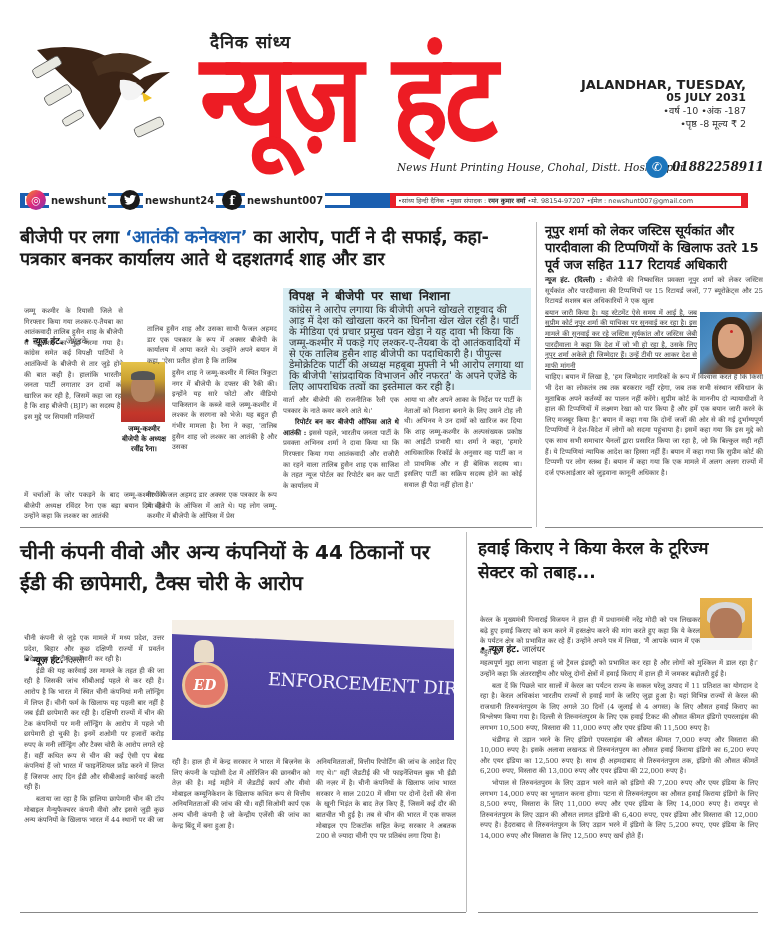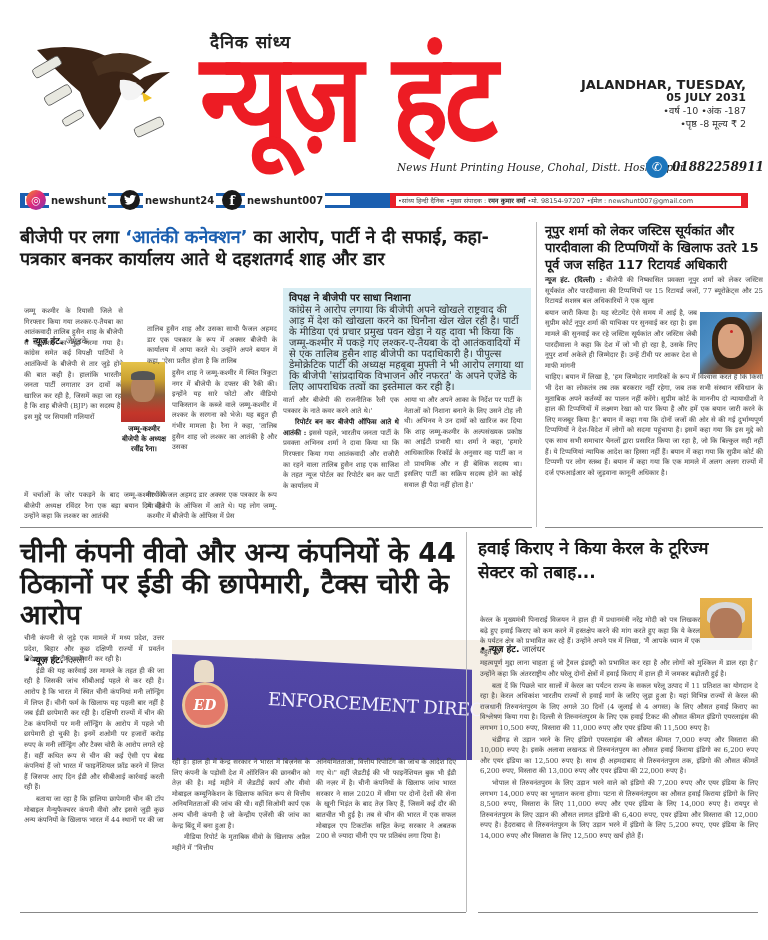--- a/index.html
+++ b/index.html
@@ -51,38 +51,38 @@
   .a1-col1 { position: absolute; left: 24px; top: 306px; width: 99px; }
   .a1-col1b { position: absolute; left: 24px; top: 490px; width: 140px; }
   .a1-photo { position: absolute; left: 121px; top: 362px; width: 44px; height: 60px; background: linear-gradient(180deg, #e6c34a 0%, #c9a030 30%, #8c5d3a 55%, #c4362a 85%, #b8302a 100%); }
   .a1-photo .face { position: absolute; left: 10px; top: 12px; width: 24px; height: 28px; border-radius: 45% 45% 40% 40%; background: #b48360; }
   .a1-photo .hair { position: absolute; left: 10px; top: 9px; width: 24px; height: 9px; border-radius: 50% 50% 10% 10%; background: #555; }
   .a1-caption { position: absolute; left: 121px; top: 424px; width: 46px; font-size: 7px; font-weight: bold; color: #222; text-align: center; line-height: 10px; }
   .a1-col2 { position: absolute; left: 147px; top: 286px; width: 130px; margin-top: 38px; }
   .a1-col2b { position: absolute; left: 172px; top: 368px; width: 105px; }
   .a1-col2c { position: absolute; left: 147px; top: 490px; width: 130px; }
   .box { position: absolute; left: 283px; top: 288px; width: 248px; height: 102px; background: #d8edf3; padding: 3px 6px; }
-  .box-title { font-size: 10px; font-weight: bold; color: #222; line-height: 13px; }
+  .box-title { font-size: 12px; font-weight: bold; color: #222; line-height: 13px; font-family: Liberation Mono, monospace; }
   .box-text { font-size: 10px; color: #333; line-height: 11px; }
   .a1-col3 { position: absolute; left: 283px; top: 395px; width: 116px; }
   .a1-col4 { position: absolute; left: 404px; top: 395px; width: 118px; }
 
   
   .a2-headline { position: absolute; left: 545px; top: 222px; width: 215px; font-size: 12.7px; line-height: 17px; }
   .a2-body { position: absolute; left: 545px; top: 275px; width: 218px; }
   .a2-photo { position: absolute; left: 700px; top: 312px; width: 62px; height: 62px; background: linear-gradient(135deg, #3a7fb8 0%, #4d8ec4 40%, #6b4e3a 60%, #c56a3a 100%); }
   .a2-photo .hair { position: absolute; left: 12px; top: 5px; width: 40px; height: 52px; border-radius: 45%; background: #3b2818; }
   .a2-photo .face { position: absolute; left: 18px; top: 12px; width: 26px; height: 34px; border-radius: 45%; background: #d9a27f; }
   .a2-photo .bindi { position: absolute; left: 30px; top: 18px; width: 3px; height: 3px; border-radius: 50%; background: #c22; }
 
   
-  .a3-headline { position: absolute; left: 20px; top: 537px; width: 440px; font-size: 27px; line-height: 31px; }
+  .a3-headline { position: absolute; left: 20px; top: 537px; width: 440px; font-size: 20px; line-height: 31px; }
   .a3-byline { position: absolute; left: 24px; top: 609px; }
   .a3-col1 { position: absolute; left: 24px; top: 633px; width: 140px; }
-  .a3-photo { position: absolute; left: 172px; top: 640px; width: 330px; height: 120px; background: #f5efe6; overflow: hidden; }
+  .a3-photo { position: absolute; left: 172px; top: 620px; width: 282px; height: 120px; background: #f5efe6; overflow: hidden; }
   .ed-band { position: absolute; left: 0; top: 14px; width: 300px; height: 125px; background: linear-gradient(180deg, #5247a6 0%, #4a3f9c 100%); transform: skewY(3deg); transform-origin: top left; }
   .ed-seal { position: absolute; left: 10px; top: 42px; width: 46px; height: 46px; border-radius: 50%; background: #e37a6a; border: 3px solid #e9c59a; display: flex; align-items: center; justify-content: center; color: #fff; font-family: "DejaVu Serif", serif; font-style: italic; font-size: 14px; font-weight: bold; }
   .ed-lion { position: absolute; left: 22px; top: 20px; width: 20px; height: 22px; background: #e9dcc8; border-radius: 40% 40% 10% 10%; }
   .ed-text { position: absolute; left: 96px; top: 48px; color: #f4f1ff; font-family: "DejaVu Serif", serif; font-size: 18px; letter-spacing: -0.5px; white-space: nowrap; transform: rotate(3deg); transform-origin: left; }
   .a3-col2 { position: absolute; left: 172px; top: 757px; width: 138px; }
   .a3-col3 { position: absolute; left: 316px; top: 757px; width: 140px; }
 
   
   .a4-headline { position: absolute; left: 478px; top: 536px; width: 270px; font-size: 17px; line-height: 24px; }
   .a4-byline { position: absolute; left: 480px; top: 598px; }
@@ -187,21 +187,21 @@
   <div class="body-text a1-col4">आया था और अपने आका के निर्देश पर पार्टी के नेताओं को निशाना बनाने के लिए उसने टोह ली थी। अभिनव ने उन दावों को खारिज कर दिया कि शाह जम्मू-कश्मीर के अल्पसंख्यक प्रकोष्ठ का आईटी प्रभारी था। शर्मा ने कहा, 'हमारे आधिकारिक रिकॉर्ड के अनुसार वह पार्टी का न तो प्राथमिक और न ही बेसिक सदस्य था। इसलिए पार्टी का सक्रिय सदस्य होने का कोई सवाल ही पैदा नहीं होता है।'</div>
 </article>
 
 <div class="rule-v" style="left:536px; top:222px; height:305px;"></div>
 <div class="rule-h" style="left:20px; top:527px; width:512px;"></div>
 
 <article>
   <h2 class="headline a2-headline">नूपुर शर्मा को लेकर जस्टिस सूर्यकांत और पारदीवाला की टिप्पणियों के खिलाफ उतरे 15 पूर्व जज सहित 117 रिटायर्ड अधिकारी</h2>
   <div class="body-text a2-body">
     <p><b style="color:#222;">न्यूज हंट. (दिल्ली) :</b> <span>बीजेपी की निष्कासित प्रवक्ता नूपुर शर्मा को लेकर जस्टिस सूर्यकांत और पारदीवाला की टिप्पणियों पर 15 रिटायर्ड जजों, 77 ब्यूरोक्रेट्स और 25 रिटायर्ड सशस्त्र बल अधिकारियों ने एक खुला</span></p>
-    <p style="width:152px;">बयान जारी किया है। यह स्टेटमेंट ऐसे समय में आई है, जब सुप्रीम कोर्ट नूपुर शर्मा की याचिका पर सुनवाई कर रहा है। इस मामले की सुनवाई कर रहे जस्टिस सूर्यकांत और जस्टिस जेबी पारदीवाला ने कहा कि देश में जो भी हो रहा है, उसके लिए नूपुर शर्मा अकेले ही जिम्मेदार हैं। उन्हें टीवी पर आकर देश से माफी मांगनी</p>
+    <p style="width:152px;text-decoration:underline;">बयान जारी किया है। यह स्टेटमेंट ऐसे समय में आई है, जब सुप्रीम कोर्ट नूपुर शर्मा की याचिका पर सुनवाई कर रहा है। इस मामले की सुनवाई कर रहे जस्टिस सूर्यकांत और जस्टिस जेबी पारदीवाला ने कहा कि देश में जो भी हो रहा है, उसके लिए नूपुर शर्मा अकेले ही जिम्मेदार हैं। उन्हें टीवी पर आकर देश से माफी मांगनी</p>
     <p>चाहिए। बयान में लिखा है, 'हम जिम्मेदार नागरिकों के रूप में विश्वास करते हैं कि किसी भी देश का लोकतंत्र तब तक बरकरार नहीं रहेगा, जब तक सभी संस्थान संविधान के मुताबिक अपने कर्तव्यों का पालन नहीं करेंगे। सुप्रीम कोर्ट के माननीय दो न्यायाधीशों ने हाल की टिप्पणियों में लक्ष्मण रेखा को पार किया है और हमें एक बयान जारी करने के लिए मजबूर किया है।' बयान में कहा गया कि दोनों जजों की ओर से की गई दुर्भाग्यपूर्ण टिप्पणियों ने देश-विदेश में लोगों को सदमा पहुंचाया है। इसमें कहा गया कि इस मुद्दे को एक साथ सभी समाचार चैनलों द्वारा प्रसारित किया जा रहा है, जो कि बिल्कुल सही नहीं हैं। ये टिप्पणियां न्यायिक आदेश का हिस्सा नहीं हैं। बयान में कहा गया कि सुप्रीम कोर्ट की टिप्पणी पर लोग स्तब्ध हैं। बयान में कहा गया कि एक मामले में अलग अलग राज्यों में दर्ज एफआईआर को जुड़वाना कानूनी अधिकार है।</p>
   </div>
   <div class="a2-photo">
     <div class="hair"></div>
       <div class="face"></div>
       <div class="bindi"></div>
   </div>
 </article>
 
 <div class="rule-h" style="left:545px; top:527px; width:218px;"></div>
@@ -219,21 +219,20 @@
 
   <figure class="a3-photo">
     <div class="ed-band"></div>
     <div class="ed-lion"></div>
     <div class="ed-seal">ED</div>
     <div class="ed-text">ENFORCEMENT DIRECTORATE</div>
   </figure>
 
   <div class="body-text a3-col2">
     <p>रही है। हाल ही में केन्द्र सरकार ने भारत में बिज़नेस के लिए कंपनी के पड़ोसी देश में ऑरिजिन की छानबीन को तेज़ की है। मई महीने में जैडटीई कार्प और वीवो मोबाइल कम्यूनिकेशन के खिलाफ कथित रूप से वित्तीय अनियमितताओं की जांच की थी। वहीं सिओमी कार्प एक अन्य चीनी कंपनी है जो केन्द्रीय एजेंसी की जांच का केन्द्र बिंदू में बना हुआ है।</p>
-    <p class="indent">मीडिया रिपोर्ट के मुताबिक वीवो के खिलाफ अप्रैल महीने में "वित्तीय</p>
   </div>
   <div class="body-text a3-col3">अनियमितताओं, वित्तीय रिपोर्टिंग की जांच के आदेश दिए गए थे।" वहीं जैडटीई की भी फाइनेंशियल बुक भी ईडी की नज़र में है। चीनी कंपनियों के खिलाफ जांच भारत सरकार ने साल 2020 में सीमा पर दोनों देशों की सेना के खूनी भिड़ंत के बाद तेज़ किए हैं, जिसमें कई दौर की बातचीत भी हुई है। तब से चीन की भारत में एक सफल मोबाइल एप टिकटॉक सहित केन्द्र सरकार ने अबतक 200 से ज्यादा चीनी एप पर प्रतिबंध लगा दिया है।</div>
 </article>
 
 <div class="rule-v" style="left:466px; top:532px; height:380px;"></div>
 <div class="rule-h" style="left:20px; top:912px; width:446px;"></div>
 
 <article>
   <h2 class="headline a4-headline">हवाई किराए ने किया केरल के टूरिज्म सेक्टर को तबाह...</h2>
   <div class="byline a4-byline">

